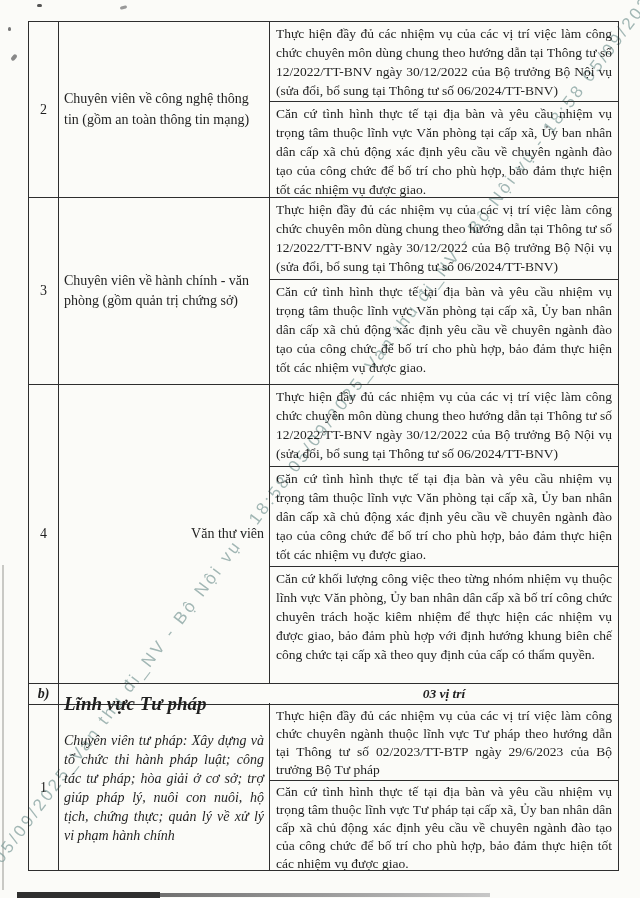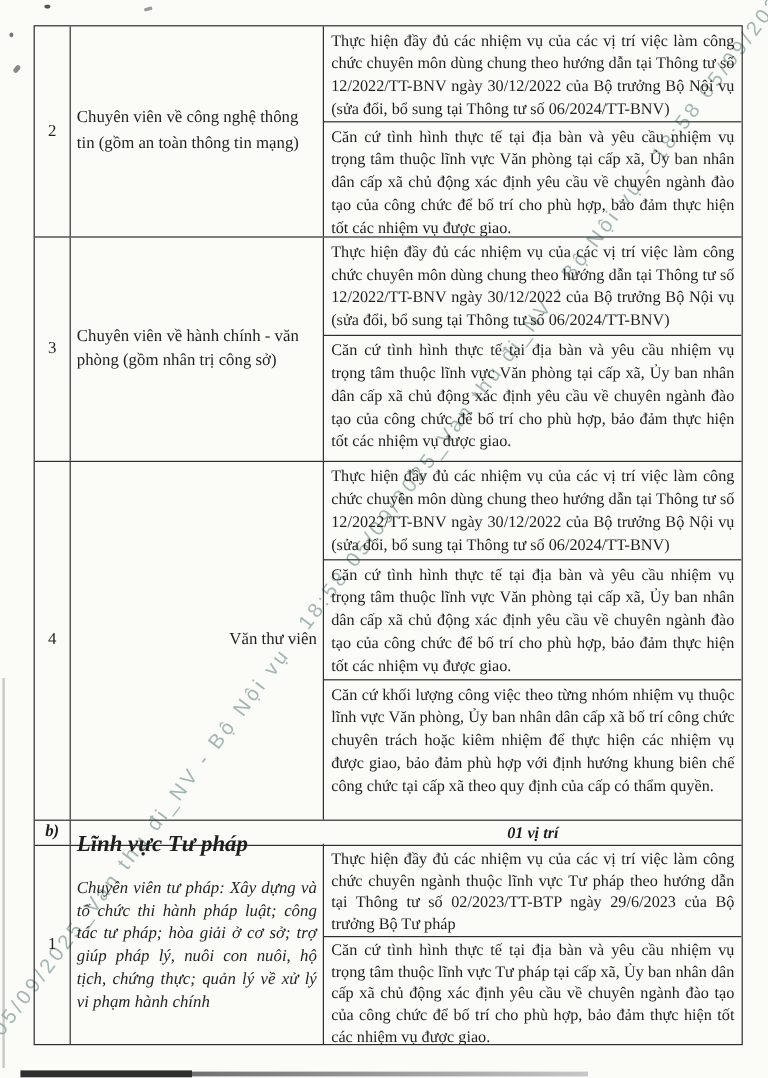--- a/index.html
+++ b/index.html
@@ -96,41 +96,41 @@
     <div class="col-no">2</div>
     <div class="col-title">Chuyên viên về công nghệ thông tin (gồm an toàn thông tin mạng)</div>
     <div class="col-desc">
       <div class="task hA2">Thực hiện đầy đủ các nhiệm vụ của các vị trí việc làm công chức chuyên môn dùng chung theo hướng dẫn tại Thông tư số 12/2022/TT-BNV ngày 30/12/2022 của Bộ trưởng Bộ Nội vụ (sửa đổi, bổ sung tại Thông tư số 06/2024/TT-BNV)</div>
       <div class="task grow">Căn cứ tình hình thực tế tại địa bàn và yêu cầu nhiệm vụ trọng tâm thuộc lĩnh vực Văn phòng tại cấp xã, Ủy ban nhân dân cấp xã chủ động xác định yêu cầu về chuyên ngành đào tạo của công chức để bố trí cho phù hợp, bảo đảm thực hiện tốt các nhiệm vụ được giao.</div>
     </div>
   </div>
 
   <div class="row r3">
     <div class="col-no">3</div>
-    <div class="col-title">Chuyên viên về hành chính - văn phòng (gồm nhân trị công sở)</div>
+    <div class="col-title">Chuyên viên về hành chính - văn phòng (gồm quản trị chứng sở)</div>
     <div class="col-desc">
       <div class="task hA3">Thực hiện đầy đủ các nhiệm vụ của các vị trí việc làm công chức chuyên môn dùng chung theo hướng dẫn tại Thông tư số 12/2022/TT-BNV ngày 30/12/2022 của Bộ trưởng Bộ Nội vụ (sửa đổi, bổ sung tại Thông tư số 06/2024/TT-BNV)</div>
       <div class="task grow">Căn cứ tình hình thực tế tại địa bàn và yêu cầu nhiệm vụ trọng tâm thuộc lĩnh vực Văn phòng tại cấp xã, Ủy ban nhân dân cấp xã chủ động xác định yêu cầu về chuyên ngành đào tạo của công chức để bố trí cho phù hợp, bảo đảm thực hiện tốt các nhiệm vụ được giao.</div>
     </div>
   </div>
 
   <div class="row r4">
     <div class="col-no">4</div>
     <div class="col-title center">Văn thư viên</div>
     <div class="col-desc">
       <div class="task hA4">Thực hiện đầy đủ các nhiệm vụ của các vị trí việc làm công chức chuyên môn dùng chung theo hướng dẫn tại Thông tư số 12/2022/TT-BNV ngày 30/12/2022 của Bộ trưởng Bộ Nội vụ (sửa đổi, bổ sung tại Thông tư số 06/2024/TT-BNV)</div>
       <div class="task hB4">Căn cứ tình hình thực tế tại địa bàn và yêu cầu nhiệm vụ trọng tâm thuộc lĩnh vực Văn phòng tại cấp xã, Ủy ban nhân dân cấp xã chủ động xác định yêu cầu về chuyên ngành đào tạo của công chức để bố trí cho phù hợp, bảo đảm thực hiện tốt các nhiệm vụ được giao.</div>
       <div class="task grow">Căn cứ khối lượng công việc theo từng nhóm nhiệm vụ thuộc lĩnh vực Văn phòng, Ủy ban nhân dân cấp xã bố trí công chức chuyên trách hoặc kiêm nhiệm để thực hiện các nhiệm vụ được giao, bảo đảm phù hợp với định hướng khung biên chế công chức tại cấp xã theo quy định của cấp có thẩm quyền.</div>
     </div>
   </div>
 
   <div class="row rb">
     <div class="col-no">b)</div>
     <div class="col-title">Lĩnh vực Tư pháp</div>
-    <div class="col-desc">01 vị trí</div>
+    <div class="col-desc">03 vị trí</div>
   </div>
 
   <div class="row r1">
     <div class="col-no">1</div>
     <div class="col-title just">Chuyên viên tư pháp: Xây dựng và tổ chức thi hành pháp luật; công tác tư pháp; hòa giải ở cơ sở; trợ giúp pháp lý, nuôi con nuôi, hộ tịch, chứng thực; quản lý về xử lý vi phạm hành chính</div>
     <div class="col-desc">
       <div class="task hA1 tight">Thực hiện đầy đủ các nhiệm vụ của các vị trí việc làm công chức chuyên ngành thuộc lĩnh vực Tư pháp theo hướng dẫn tại Thông tư số 02/2023/TT-BTP ngày 29/6/2023 của Bộ trưởng Bộ Tư pháp</div>
       <div class="task grow tight">Căn cứ tình hình thực tế tại địa bàn và yêu cầu nhiệm vụ trọng tâm thuộc lĩnh vực Tư pháp tại cấp xã, Ủy ban nhân dân cấp xã chủ động xác định yêu cầu về chuyên ngành đào tạo của công chức để bố trí cho phù hợp, bảo đảm thực hiện tốt các nhiệm vụ được giao.</div>
     </div>
   </div>

